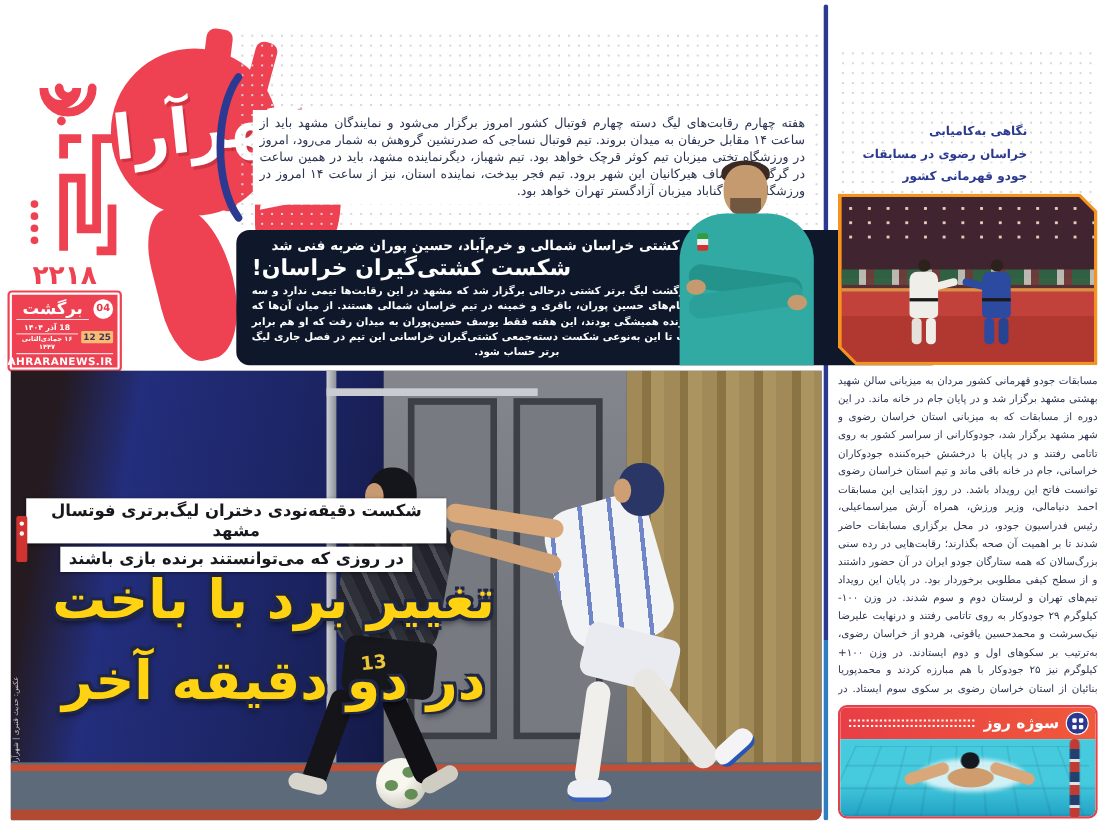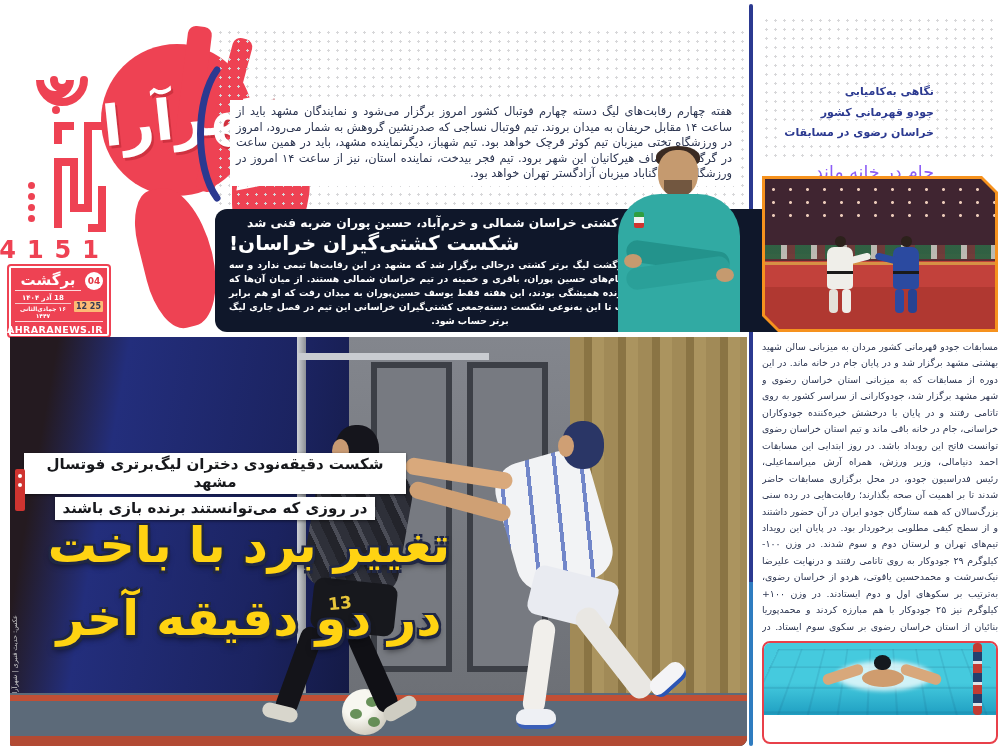--- a/index.html
+++ b/index.html
@@ -112,21 +112,21 @@
   .p2-face{position:absolute;left:548px;top:98px;width:16px;height:22px;border-radius:50%;background:#cf9f74;z-index:4;}
   .p2-torso{position:absolute;left:495px;top:118px;width:98px;height:132px;border-radius:28px;z-index:3;transform:rotate(-16deg);
             background:repeating-linear-gradient(100deg,#f2f3f5 0 10px,#7186c9 10px 14px,#f2f3f5 14px 27px);}
   .p2-shorts{position:absolute;left:520px;top:236px;width:86px;height:50px;border-radius:10px;background:#e9ebf1;z-index:3;transform:rotate(14deg);}
   .p2-leg1{position:absolute;left:592px;top:262px;width:24px;height:108px;border-radius:11px;background:#e9e7e3;transform:rotate(-38deg);z-index:3;}
   .p2-leg2{position:absolute;left:518px;top:282px;width:22px;height:96px;border-radius:11px;background:#f1efeb;transform:rotate(8deg);z-index:3;}
   .p2-shoe1{position:absolute;left:638px;top:332px;width:40px;height:17px;border-radius:9px;background:#f4f4f6;border-bottom:4px solid #2b55b5;transform:rotate(-42deg);z-index:3;}
   .p2-shoe2{position:absolute;left:506px;top:372px;width:40px;height:16px;border-radius:9px;background:#eef0f4;border-bottom:4px solid #3a5fb8;z-index:3;}
 
   
-  .judo-kicker-area{left:762px;top:16px;width:236px;height:146px;}
+  .judo-kicker-area{left:762px;top:44px;width:236px;height:146px;}
   .jk-text{position:absolute;top:64px;right:62px;text-align:right;}
   .jk-text .kline{display:block;margin-bottom:1px;}
   .jk-text .kline span{background:#fff;color:#2b3990;font-size:11px;font-weight:bold;line-height:14.5px;padding:0 2px;}
   .jk-head{display:inline-block;background:#fff;color:#8b5cf6;font-size:17.5px;font-weight:normal;margin-top:20px;padding:0 2px;}
   .judo-photo{left:762px;top:176px;width:236px;height:156px;background:#f6921e;
               clip-path:polygon(0 0,calc(100% - 16px) 0,100% 16px,100% 100%,16px 100%,0 calc(100% - 16px));}
   .jp-in{position:absolute;inset:3px;background:linear-gradient(180deg,#402531 0 50%,#5a2f33 50% 55%,#c2413b 55% 72%,#b03831 72% 100%);
          clip-path:polygon(0 0,calc(100% - 14px) 0,100% 14px,100% 100%,14px 100%,0 calc(100% - 14px));overflow:hidden;}
   .jp-lights{position:absolute;left:0;top:4px;width:100%;height:42px;
              background-image:radial-gradient(circle,#ffdcc8 1.2px,transparent 1.7px);background-size:17px 13px;opacity:.9;}
@@ -191,21 +191,21 @@
     <div class="abs logo-circle"></div>
     <div class="abs stroke1"></div>
     <div class="abs stroke2"></div>
     <div class="abs blob-r"></div>
     <div class="abs blob-b"></div>
     <div class="flag abs" style="left:243px;top:96px;"></div>
     <div class="flag abs" style="left:256px;top:122px;"></div>
     <div class="flag abs" style="left:238px;top:176px;"></div>
     <div class="abs logo-callig">شهرآرا</div>
 
-    <div class="abs issue-no">4151</div>
+    <div class="abs issue-no">۲۲۱۸</div>
 
     <div class="abs date-box">
       <div class="db-row1">
         <span class="db-badge">04</span>
         <span class="db-day">برگشت</span>
       </div>
       <div class="db-row2">
         <span class="db-greg">25 12</span>
         <span class="db-dates">
           <span class="db-d1" style="display:block;">18 آذر ۱۴۰۴</span>
@@ -290,22 +290,22 @@
     <div class="abs f-kicker">
       <span>شکست دقیقه‌نودی دختران لیگ‌برتری فوتسال مشهد</span><br>
       <span>در روزی که می‌توانستند برنده بازی باشند</span>
     </div>
     <div class="abs f-credit">عکس: حدیث قنبری | شهرآرا</div>
   </div>
 
   <div class="abs judo-kicker-area dots">
     <div class="jk-text">
       <span class="kline"><span>نگاهی به‌کامیابی</span></span>
+      <span class="kline"><span>خراسان رضوی در مسابقات</span></span>
       <span class="kline"><span>جودو قهرمانی کشور</span></span>
-      <span class="kline"><span>خراسان رضوی در مسابقات</span></span>
       <span class="jk-head">جام در خانه ماند</span>
     </div>
   </div>
 
   <div class="abs judo-photo">
     <div class="jp-in">
       <div class="jp-lights"></div>
       <div class="jp-banners"></div>
       <div class="jp-mat-line"></div>
       <div class="judoka" style="left:62px;">
@@ -329,20 +329,33 @@
             <i style="background:#274392;"></i>
             <i style="background:#2b4aa0;"></i>
           </div>
       </div>
     </div>
   </div>
 
   <div class="abs judo-body">مسابقات جودو قهرمانی کشور مردان به میزبانی سالن شهید بهشتی مشهد برگزار شد و در پایان جام در خانه ماند. در این دوره از مسابقات که به میزبانی استان خراسان رضوی و شهر مشهد برگزار شد، جودوکارانی از سراسر کشور به روی تاتامی رفتند و در پایان با درخشش خیره‌کننده جودوکاران خراسانی، جام در خانه باقی ماند و تیم استان خراسان رضوی توانست فاتح این رویداد باشد. در روز ابتدایی این مسابقات احمد دنیامالی، وزیر ورزش، همراه آرش میراسماعیلی، رئیس فدراسیون جودو، در محل برگزاری مسابقات حاضر شدند تا بر اهمیت آن صحه بگذارند؛ رقابت‌هایی در رده سنی بزرگ‌سالان که همه ستارگان جودو ایران در آن حضور داشتند و از سطح کیفی مطلوبی برخوردار بود. در پایان این رویداد تیم‌های تهران و لرستان دوم و سوم شدند. در وزن ۱۰۰- کیلوگرم ۲۹ جودوکار به روی تاتامی رفتند و درنهایت علیرضا نیک‌سرشت و محمدحسین یاقوتی، هردو از خراسان رضوی، به‌ترتیب بر سکوهای اول و دوم ایستادند. در وزن ۱۰۰+ کیلوگرم نیز ۲۵ جودوکار با هم مبارزه کردند و محمدپوریا بنائیان از استان خراسان رضوی بر سکوی سوم ایستاد. در وزن ۶۰- کیلوگرم ۳۶ ورزشکار با یکدیگر مبارزه کردند و در پایان امیرعباس رحیمی از مشهد به مقام قهرمانی رسید و در وزن ۸۱- کیلوگرم که ۳۷ ورزشکار حضور داشتند نیز الیاس پرهیزگار از خراسان رضوی به مدال طلا رسید. استان خراسان رضوی در این مسابقات درمجموع سه طلا، یک نقره و یک برنز به دست آورد و توانست مقتدرانه قهرمان شود.</div>
 
   <div class="abs daily">
+    <div class="daily-head">
+      <span class="dh-logo">
+          <i></i>
+          <i></i>
+          <i></i>
+          <i></i>
+        </span>
+      <span class="dh-title">سوژه روز</span>
+      <span class="dh-dots">
+          <div></div>
+          <div></div>
+        </span>
+    </div>
     <div class="daily-photo">
       <div class="pool-grid"></div>
       <div class="lane-rope"></div>
       <div class="sw-splash"></div>
       <div class="sw-arm" style="left:58px;transform:rotate(-18deg);"></div>
       <div class="sw-arm" style="left:136px;transform:rotate(18deg);"></div>
       <div class="sw-chest"></div>
       <div class="sw-cap"></div>
     </div>
   </div>

